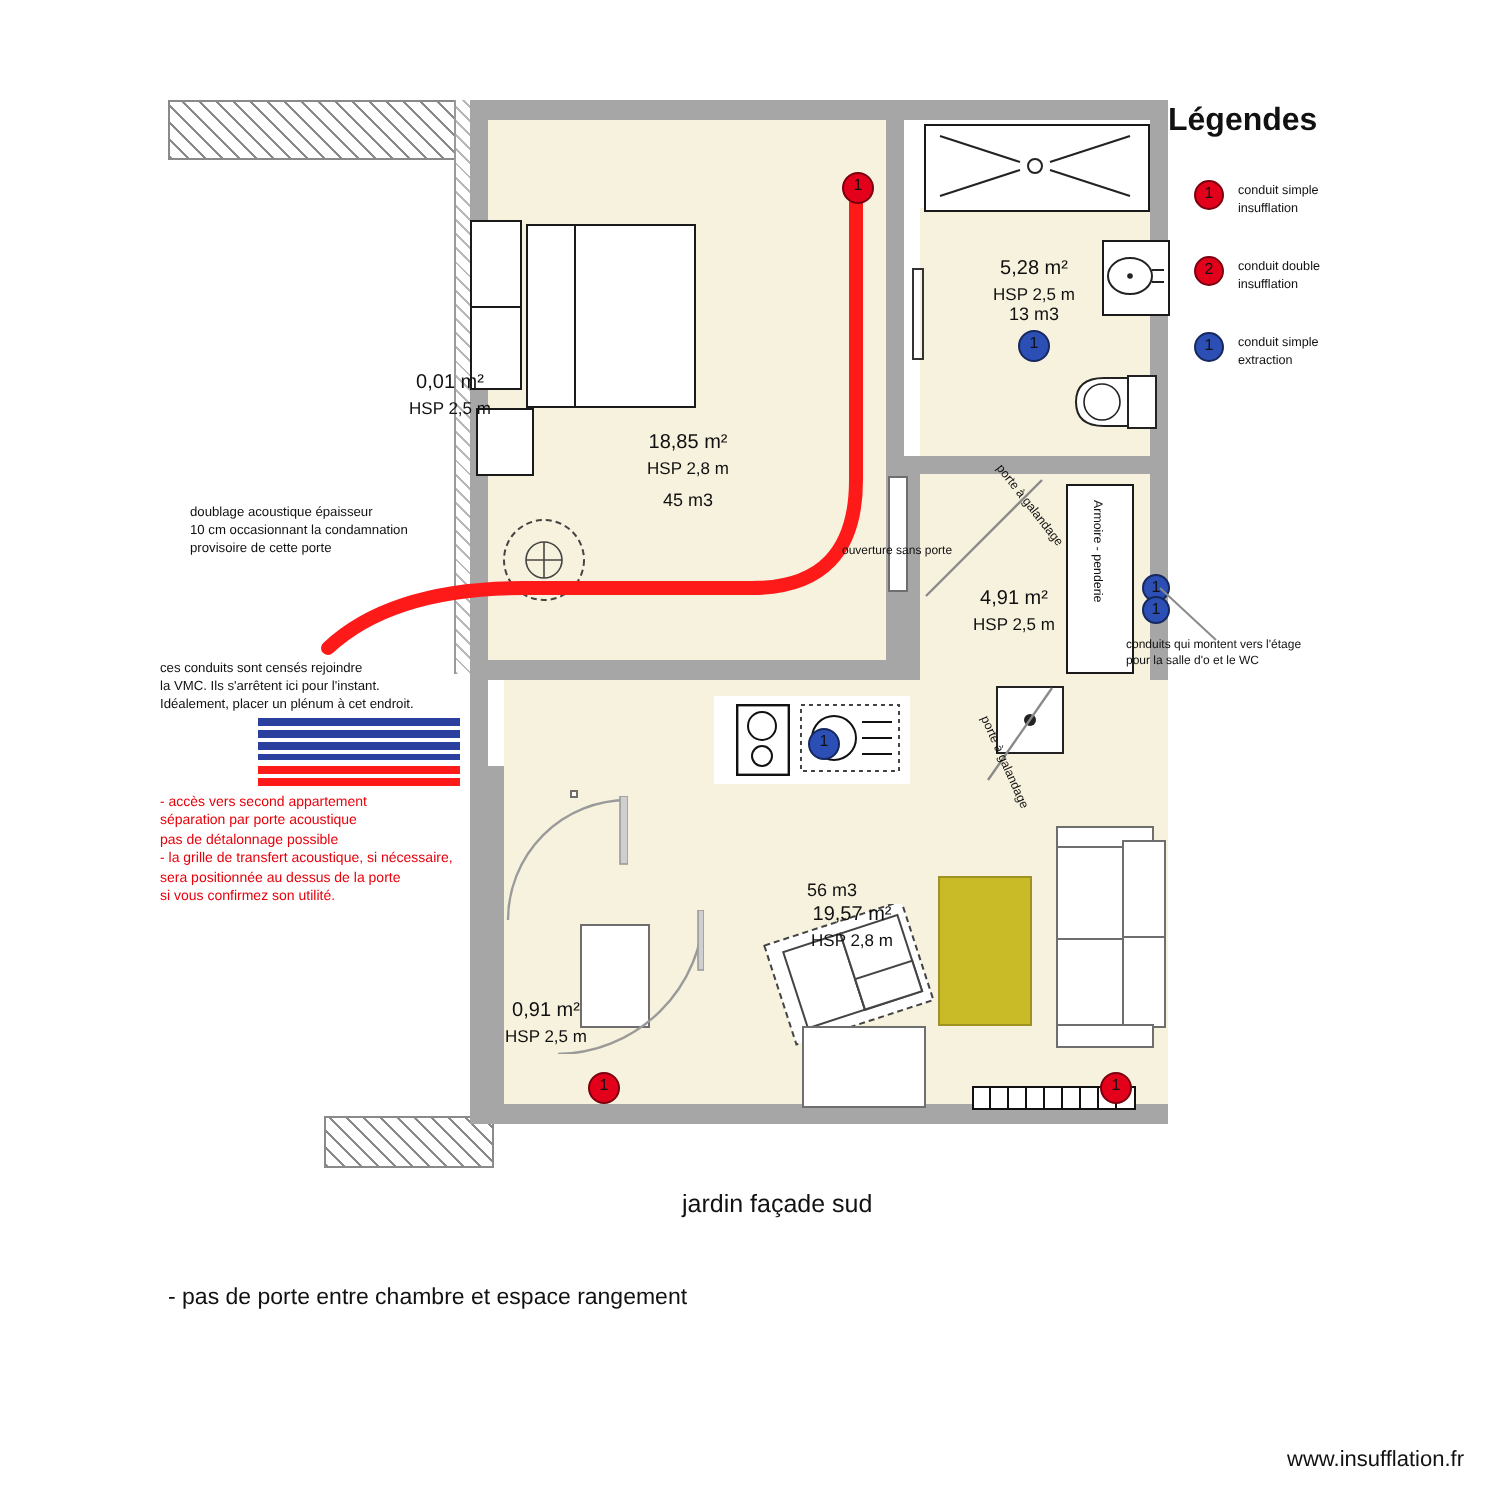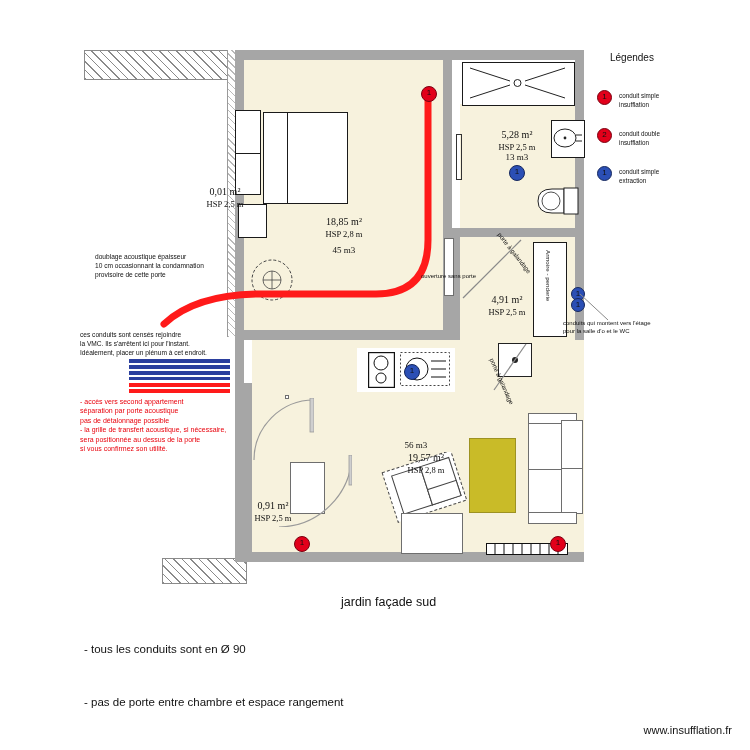--- a/index.html
+++ b/index.html
@@ -1,27 +1,27 @@
 <!DOCTYPE html>
 <html><head>
 <meta charset="utf-8">
 <style>
   html,body{margin:0;padding:0;background:#ffffff;}
   body{width:750px;height:750px;position:relative;overflow:hidden;
        font-family:"Liberation Sans", sans-serif;color:#000;}
   .plan{position:absolute;left:0;top:0;width:750px;height:750px;}
   .abs{position:absolute;}
   
-  .roomlab{position:absolute;text-align:center;font-size:8.5px;line-height:1.25;color:#111;white-space:nowrap;font-family:Liberation Serif, serif;}
+  .roomlab{position:absolute;text-align:center;font-size:8.5px;line-height:1.25;color:#111;white-space:nowrap;}
   .roomlab .area{font-size:10px;}
   .note{position:absolute;font-size:6.6px;line-height:1.35;color:#111;white-space:pre;}
   .note-red{position:absolute;font-size:7px;line-height:1.35;color:#e8000b;white-space:pre;}
   .tiny{position:absolute;font-size:6px;line-height:1.3;color:#111;white-space:pre;}
   
-  .legend-title{position:absolute;left:610px;top:52px;font-size:10px;color:#111;}
+  .legend-title{position:absolute;left:584px;top:52px;font-size:16px;color:#111;font-weight:bold;}
   .legend-item{position:absolute;width:92px;text-align:left;}
   .legend-item .lbl{position:absolute;left:27px;top:2px;font-size:6.3px;line-height:1.35;color:#111;white-space:pre;}
   .dot{border-radius:50%;display:block;text-align:center;color:#111;font-size:8px;line-height:1.55;}
   .dot.red{background:#e2001a;border:1px solid #7a0010;}
   .dot.blue{background:#2b4fb5;border:1px solid #16285e;}
   
   .wall{position:absolute;background:#a6a6a6;}
   .floor{position:absolute;background:#f7f2dd;}
   .white{position:absolute;background:#ffffff;}
   .furn{position:absolute;background:#ffffff;border:1px solid #6e6e6e;}
@@ -275,20 +275,19 @@
   <div class="legend-item" style="left:592px;top:166px;">
     <span class="dot blue" style="position:absolute;left:5px;top:0px;width:13px;height:13px;">1</span>
     <span class="lbl">conduit simple
 extraction</span>
   </div>
 </div>
 
 <div class="jardin">jardin façade sud</div>
 
 <div class="bottom-list">
-  <div>- tous les conduits sont en Ø 90</div>
   <div>- pas de porte entre chambre et espace rangement</div>
   
   
   
 </div>
 
 <div class="footer">www.insufflation.fr</div>
 
 </body></html>

